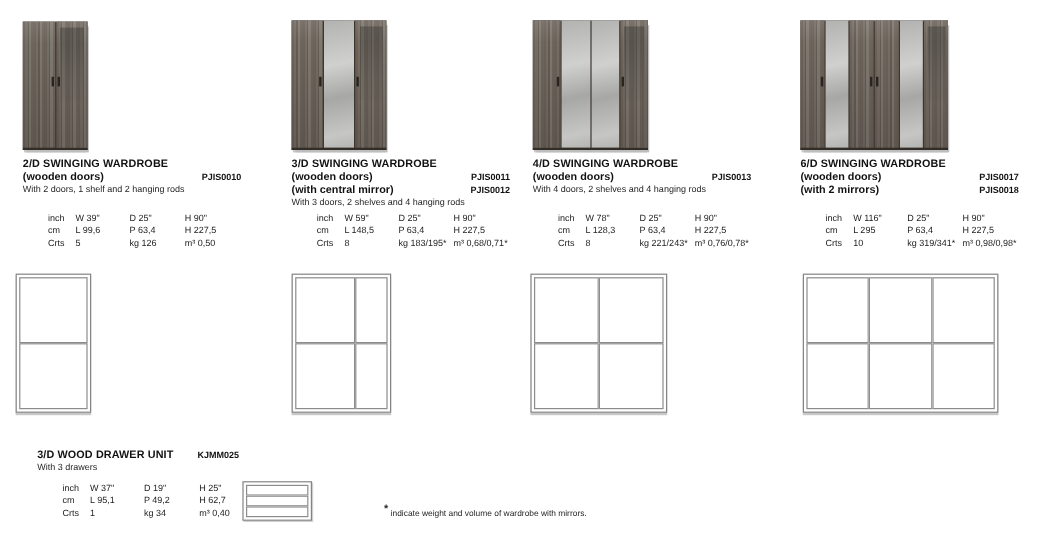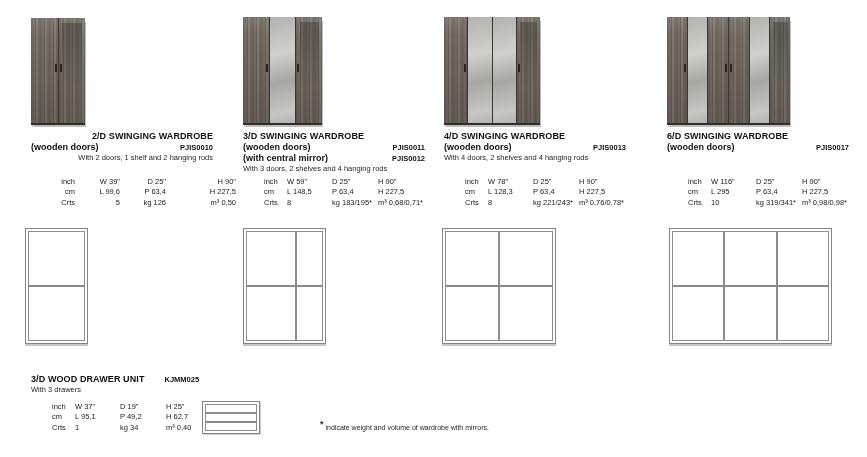--- a/index.html
+++ b/index.html
@@ -5,21 +5,21 @@
   * { margin:0; padding:0; box-sizing:border-box; }
   html,body { width:867px; height:457px; }
   body {
     position:relative;
     background:#ffffff;
     font-family:"Liberation Sans", sans-serif;
     color:#1c1c1c;
     overflow:hidden;
   }
   .col { position:absolute; top:0; width:206px; height:457px; }
-  .col0 { left:31px;text-align:right; } .col1 { left:243px; } .col2 { left:444px; } .col3 { left:667px; }
+  .col0 { left:19px; } .col1 { left:243px; } .col2 { left:444px; } .col3 { left:667px; }
 
   
   .wardrobe {
     position:absolute; left:0;
     display:flex; gap:1px;
     background:#3d362f;
     border-bottom:2px solid #332d27;
     box-shadow:2px 3px 0 -1px #bdbdbd, 0 3px 0 -1px #c9c9c9;
   }
   .door {
@@ -229,20 +229,24 @@
     <div class="door">
         <div class="pane"></div>
       </div>
   </div>
   <div class="title-block">
     <div class="ptitle">6/D SWINGING WARDROBE</div>
     <div class="vline">
       <span class="vlabel">(wooden doors)</span>
       <span class="vcode">PJIS0017</span>
     </div>
+    <div class="vline">
+      <span class="vlabel">(with 2 mirrors)</span>
+      <span class="vcode">PJIS0018</span>
+    </div>
   </div>
   <div class="spec-table">
     <div class="spec-row">
       <span class="c0">inch</span>
       <span class="c1">W 116"</span>
       <span class="c2">D  25"</span>
       <span class="c3">H  90"</span>
     </div>
     <div class="spec-row">
       <span class="c0">cm</span>

